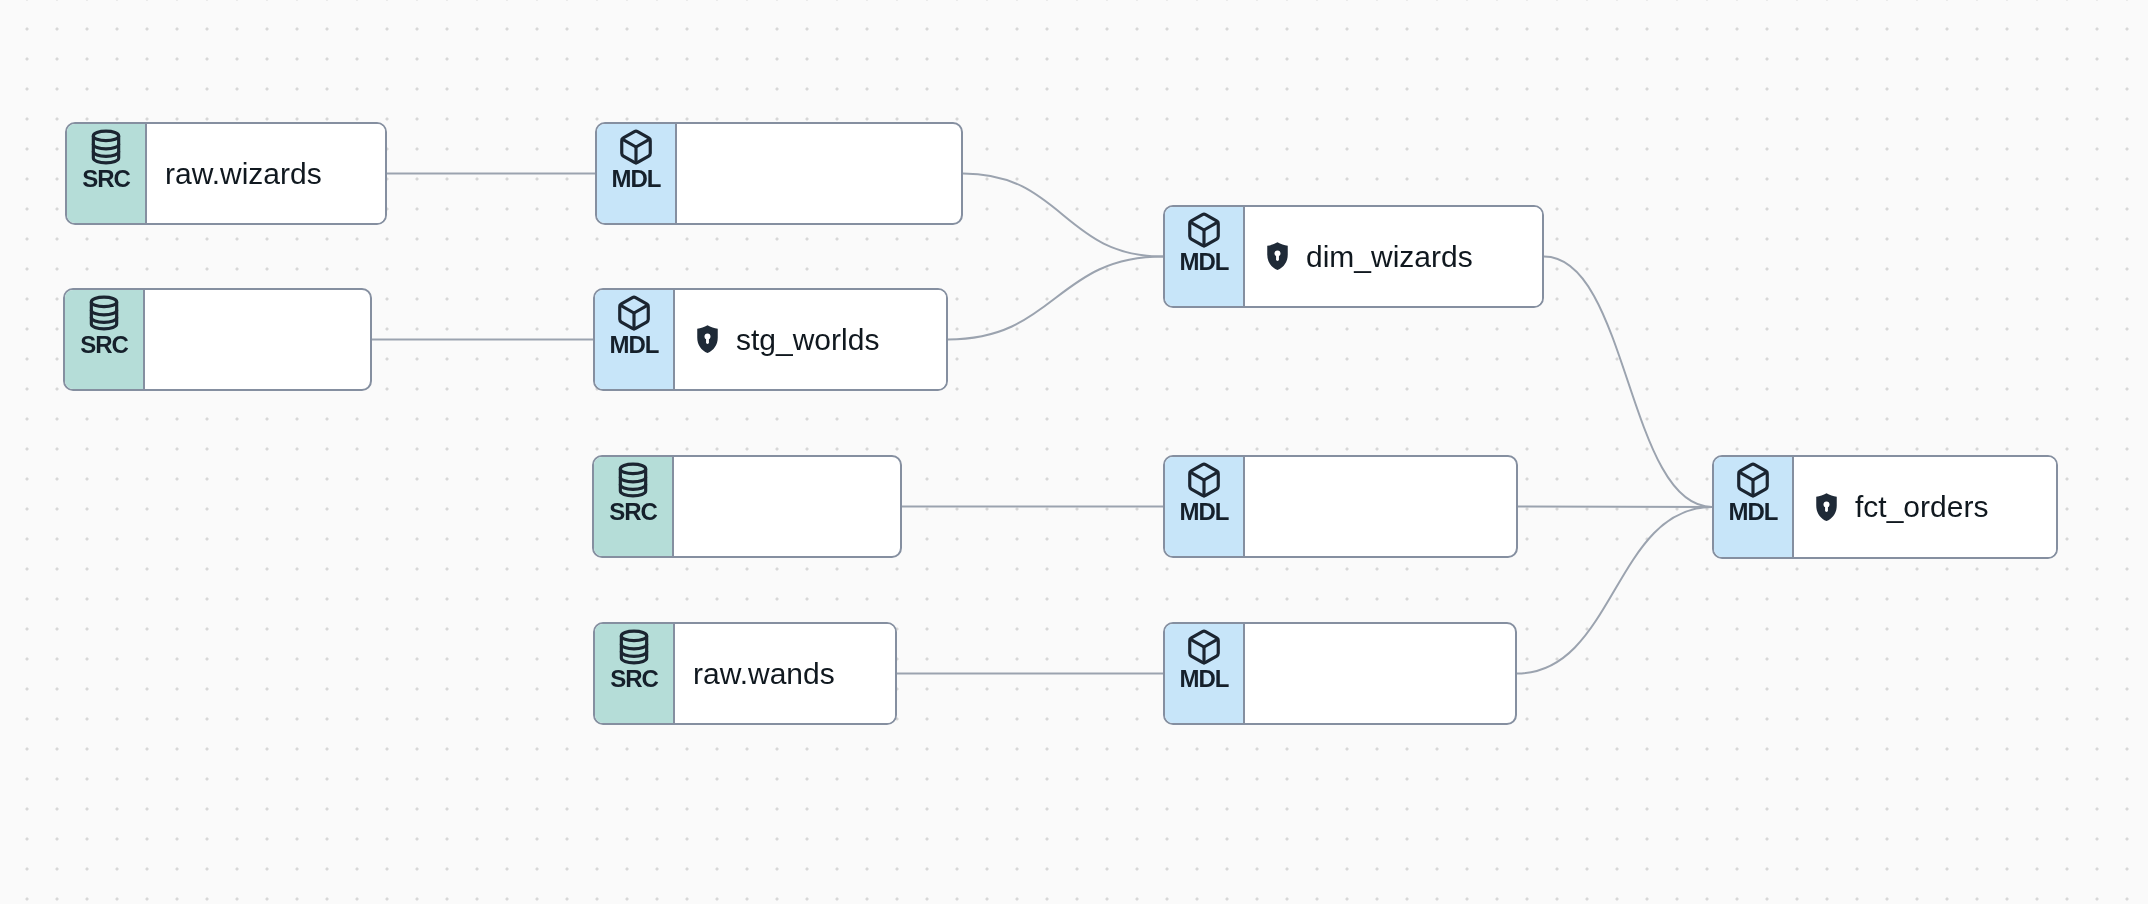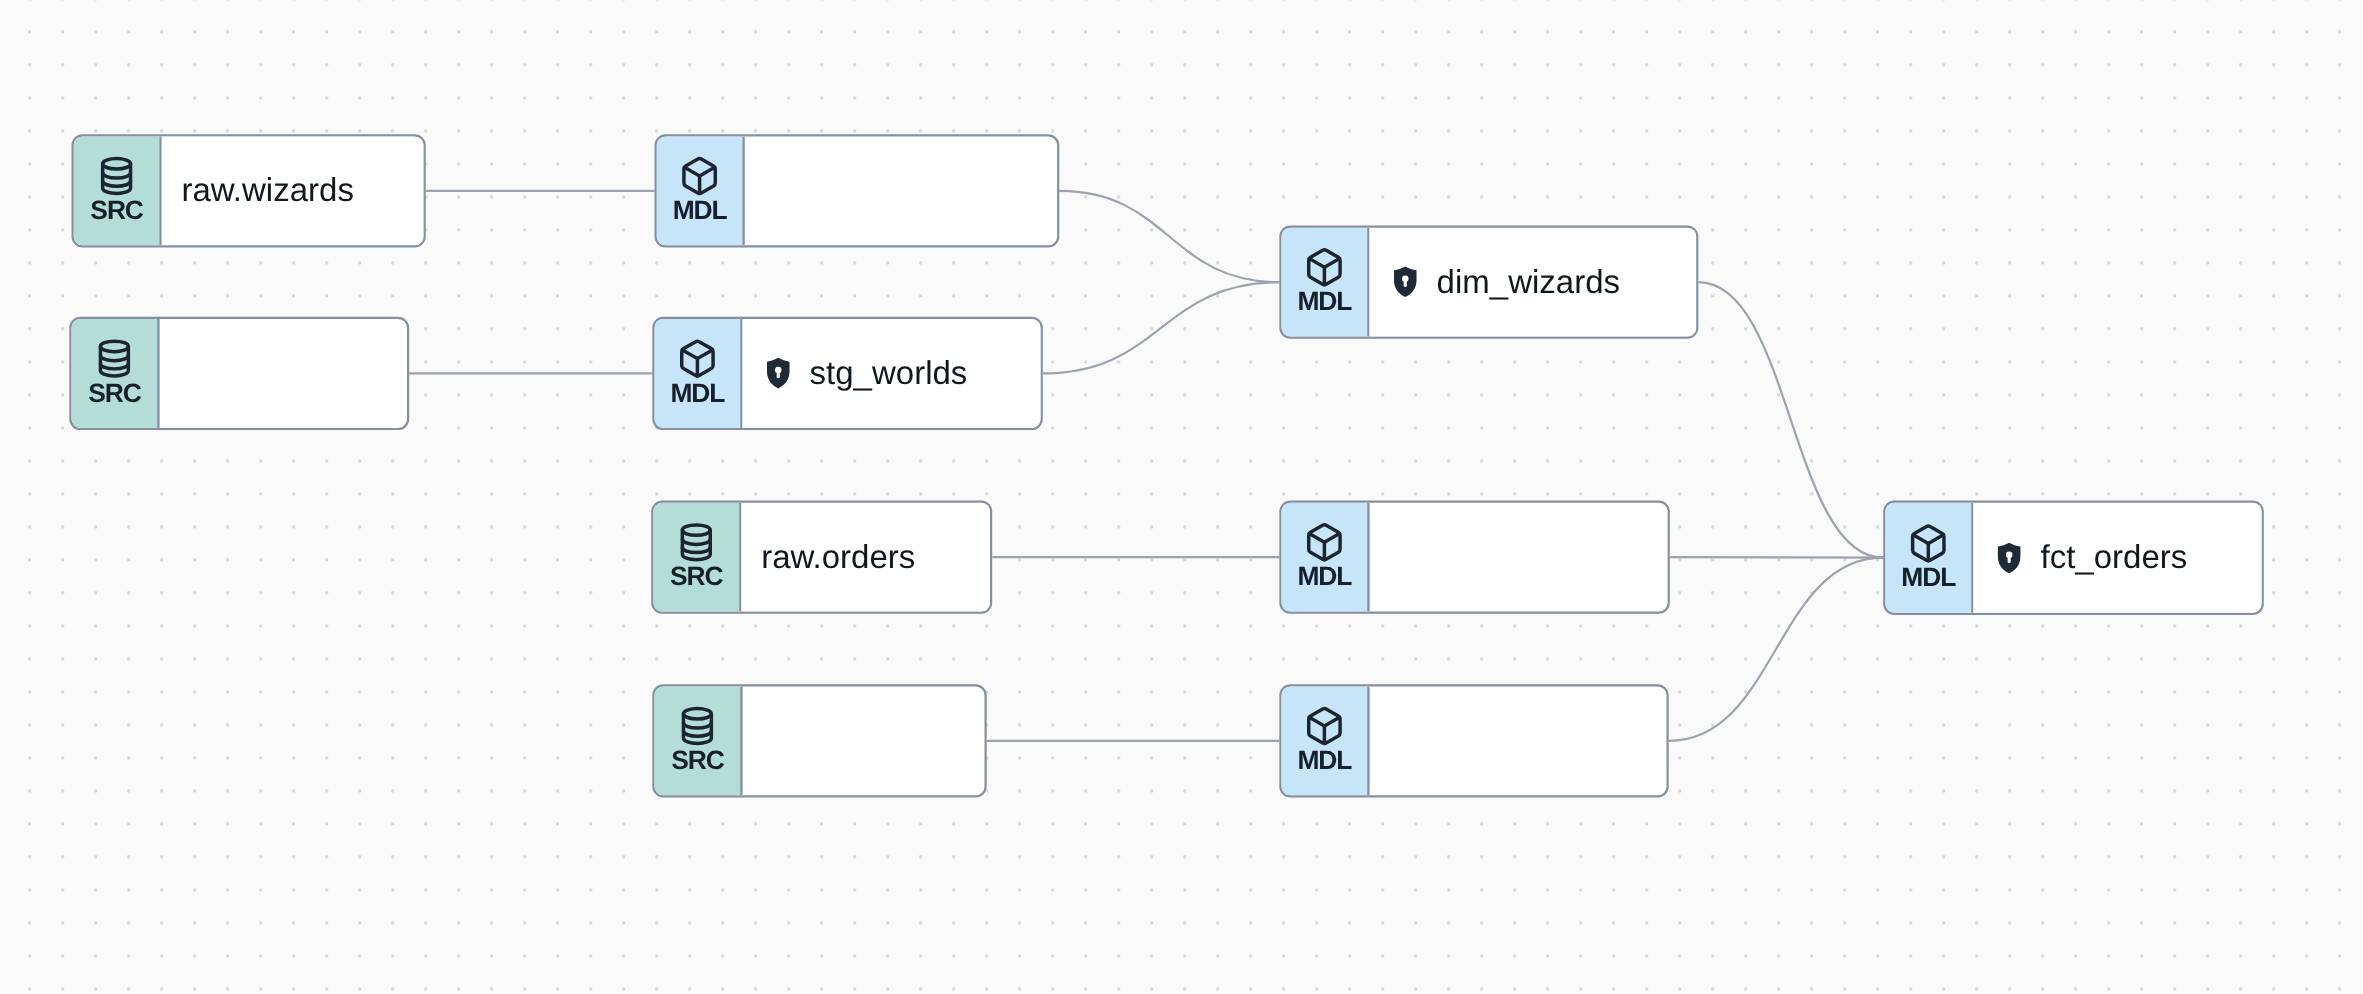--- a/index.html
+++ b/index.html
@@ -23,21 +23,21 @@
     border:2px solid #858fa0;
     border-radius:10px;
     overflow:hidden;
     cursor:pointer;
   }
   .badge{
     flex:0 0 78px;
     display:flex;
     flex-direction:column;
     align-items:center;
-    justify-content:center;
+    justify-content:flex-start;
     gap:1px;
     border-right:2px solid #858fa0;
     padding:4px 0 6px 0;
   }
   .badge .icon{width:38px;height:38px;stroke:#1b2531;fill:none;stroke-width:2;stroke-linecap:round;stroke-linejoin:round;}
   .badge-label{
     font-size:24px;
     font-weight:600;
     letter-spacing:-1px;
     color:#15202b;
@@ -158,24 +158,20 @@
     <div class="badge" style="background: rgb(181, 221, 216);">
       <svg class="icon" viewBox="0 0 24 24" xmlns="http://www.w3.org/2000/svg">
         <ellipse cx="12" cy="5" rx="8" ry="3"></ellipse>
         <path d="M4 5v14c0 1.66 3.58 3 8 3s8-1.34 8-3V5"></path>
         <path d="M4 10.2c0 1.66 3.58 3 8 3s8-1.34 8-3"></path>
         <path d="M4 14.9c0 1.66 3.58 3 8 3s8-1.34 8-3"></path>
       </svg>
 
       <span class="badge-label">SRC</span>
     </div>
-    <div class="node-body">
-
-      <span class="node-label">raw.orders</span>
-    </div>
   </div>
       <div class="node" style="left: 1163px; top: 455px; width: 355px; height: 103px;">
     <div class="badge" style="background: rgb(199, 229, 249);">
 
       <svg class="icon" viewBox="0 0 24 24" xmlns="http://www.w3.org/2000/svg">
         <path d="M21 8a2 2 0 0 0-1-1.73l-7-4a2 2 0 0 0-2 0l-7 4A2 2 0 0 0 3 8v8a2 2 0 0 0 1 1.73l7 4a2 2 0 0 0 2 0l7-4A2 2 0 0 0 21 16Z"></path>
         <path d="m3.3 7 8.7 5 8.7-5"></path>
         <path d="M12 22V12"></path>
       </svg>
       <span class="badge-label">MDL</span>
@@ -184,20 +180,24 @@
       <div class="node" style="left: 593px; top: 622px; width: 304px; height: 103px;">
     <div class="badge" style="background: rgb(181, 221, 216);">
       <svg class="icon" viewBox="0 0 24 24" xmlns="http://www.w3.org/2000/svg">
         <ellipse cx="12" cy="5" rx="8" ry="3"></ellipse>
         <path d="M4 5v14c0 1.66 3.58 3 8 3s8-1.34 8-3V5"></path>
         <path d="M4 10.2c0 1.66 3.58 3 8 3s8-1.34 8-3"></path>
         <path d="M4 14.9c0 1.66 3.58 3 8 3s8-1.34 8-3"></path>
       </svg>
 
       <span class="badge-label">SRC</span>
+    </div>
+    <div class="node-body">
+
+      <span class="node-label">raw.wands</span>
     </div>
   </div>
       <div class="node" style="left: 1163px; top: 622px; width: 354px; height: 103px;">
     <div class="badge" style="background: rgb(199, 229, 249);">
 
       <svg class="icon" viewBox="0 0 24 24" xmlns="http://www.w3.org/2000/svg">
         <path d="M21 8a2 2 0 0 0-1-1.73l-7-4a2 2 0 0 0-2 0l-7 4A2 2 0 0 0 3 8v8a2 2 0 0 0 1 1.73l7 4a2 2 0 0 0 2 0l7-4A2 2 0 0 0 21 16Z"></path>
         <path d="m3.3 7 8.7 5 8.7-5"></path>
         <path d="M12 22V12"></path>
       </svg>

